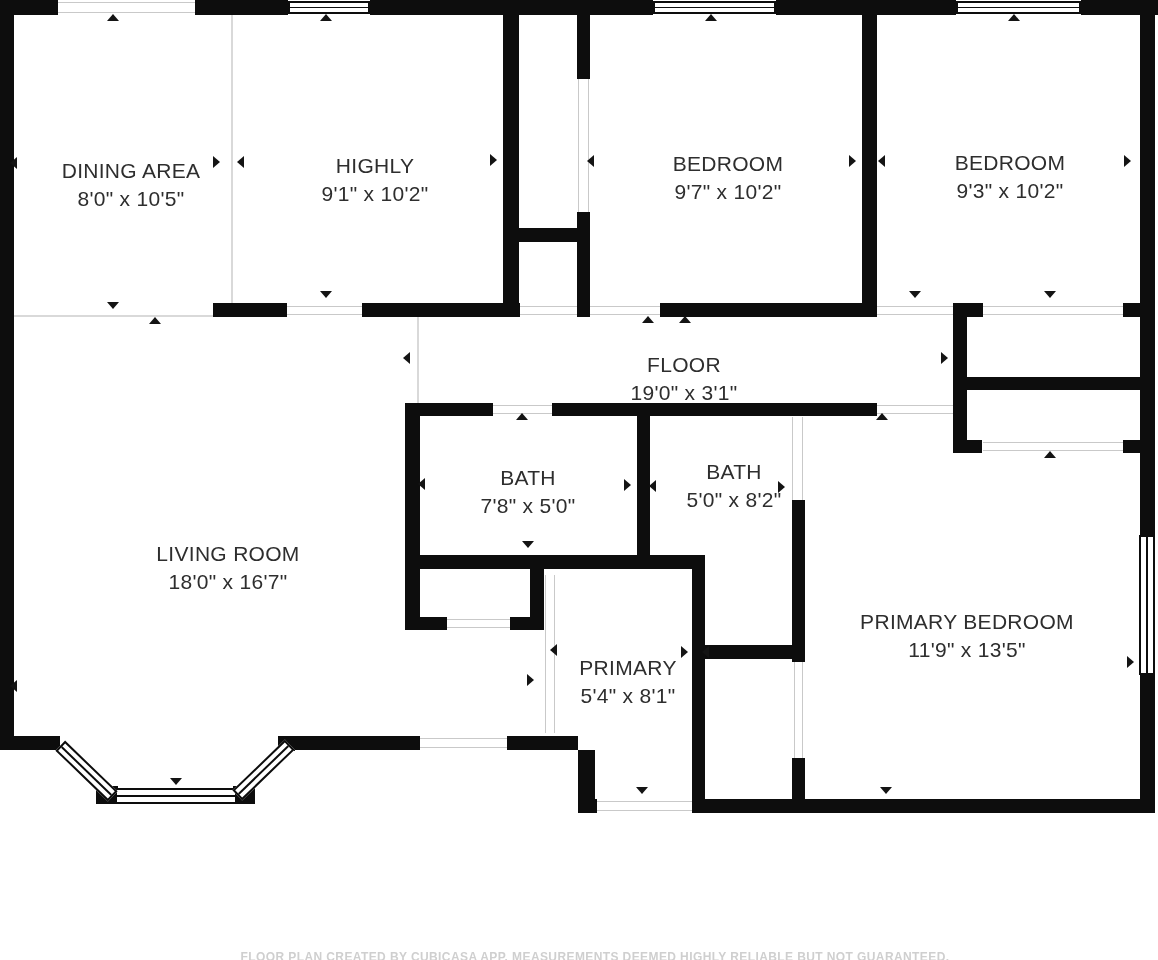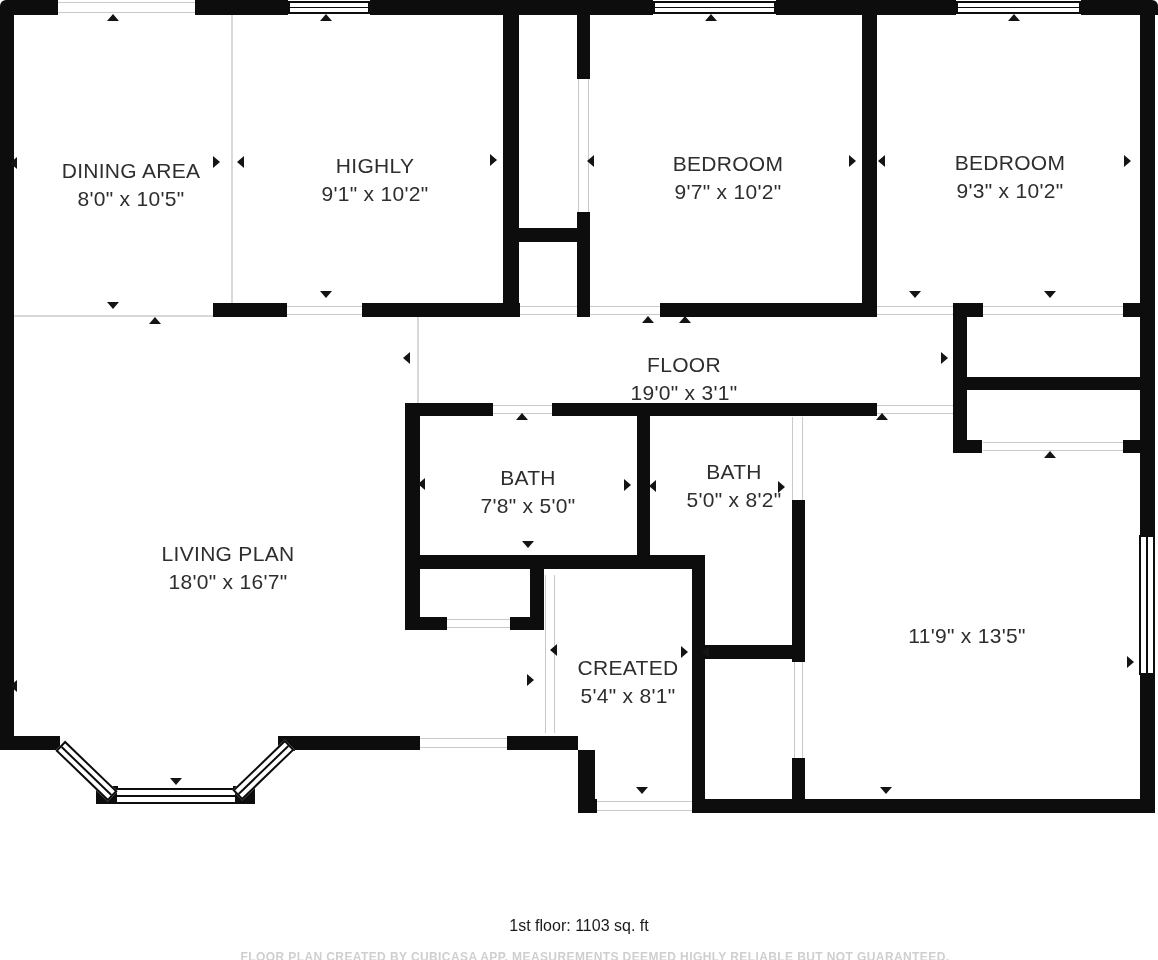--- a/index.html
+++ b/index.html
@@ -1,17 +1,17 @@
 <!DOCTYPE html>
 <html><head>
 <meta charset="utf-8">
 <style>
   html,body{margin:0;padding:0;background:#ffffff;}
   #canvas{position:relative;width:1158px;height:960px;background:#ffffff;overflow:hidden;
-          font-family:"Liberation Sans","DejaVu Sans",sans-serif;border-radius:6px;}
+          font-family:"Liberation Sans","DejaVu Sans",sans-serif;}
   .wall{position:absolute;background:#0d0d0d;}
   .bline{position:absolute;background:#d9d9d9;}
   .window{position:absolute;background:#ffffff;border:2px solid #0d0d0d;box-sizing:border-box;}
   .window.h::after{content:"";position:absolute;left:0;right:0;top:50%;height:1.5px;margin-top:-0.75px;background:#0d0d0d;}
   .window.v::after{content:"";position:absolute;top:0;bottom:0;left:50%;width:1.5px;margin-left:-0.75px;background:#0d0d0d;}
   .opening{position:absolute;background:#ffffff;box-sizing:border-box;}
   .opening.h{border-top:1.5px solid #c9c9c9;border-bottom:1.5px solid #c9c9c9;}
   .opening.v{border-left:1.5px solid #c9c9c9;border-right:1.5px solid #c9c9c9;}
   .marker{position:absolute;width:0;height:0;}
   .m-up{border-left:6px solid transparent;border-right:6px solid transparent;border-bottom:7px solid #141414;}
@@ -162,26 +162,26 @@
       </div>
       <div class="room-label" style="left: 528px; top: 492px;">
         <div>BATH</div>
         <div>7'8" x 5'0"</div>
       </div>
       <div class="room-label" style="left: 734px; top: 486px;">
         <div>BATH</div>
         <div>5'0" x 8'2"</div>
       </div>
       <div class="room-label" style="left: 228px; top: 568px;">
-        <div>LIVING PLAN</div>
+        <div>LIVING ROOM</div>
         <div>18'0" x 16'7"</div>
       </div>
       <div class="room-label" style="left: 628px; top: 682px;">
-        <div>CREATED</div>
+        <div>PRIMARY</div>
         <div>5'4" x 8'1"</div>
       </div>
       <div class="room-label" style="left: 967px; top: 636px;">
+        <div>PRIMARY BEDROOM</div>
         <div>11'9" x 13'5"</div>
       </div>
     </div>
-  <div class="footer" id="footer-line2">1st floor: 1103 sq. ft</div>
   <div class="footer" id="footer-fine">FLOOR PLAN CREATED BY CUBICASA APP. MEASUREMENTS DEEMED HIGHLY RELIABLE BUT NOT GUARANTEED.</div>
 </div>
 
 </body></html>

